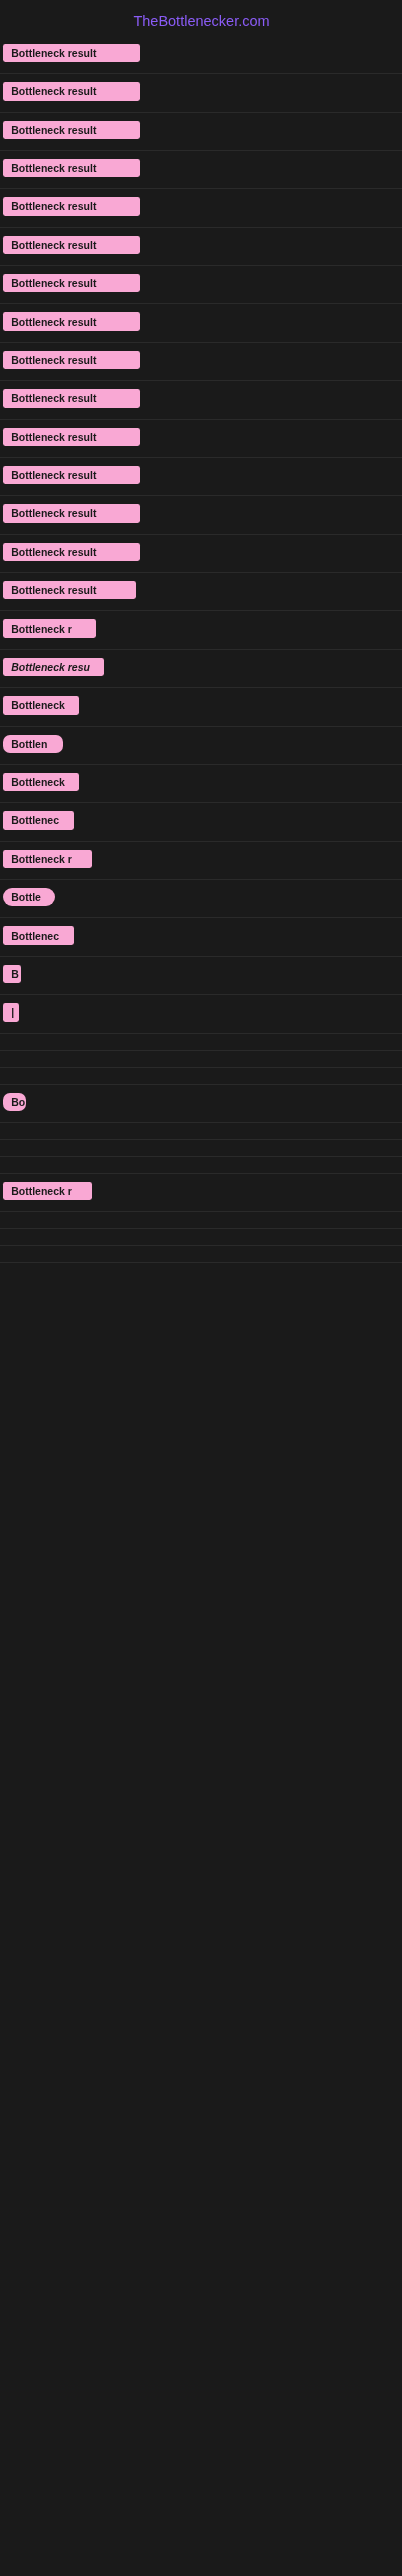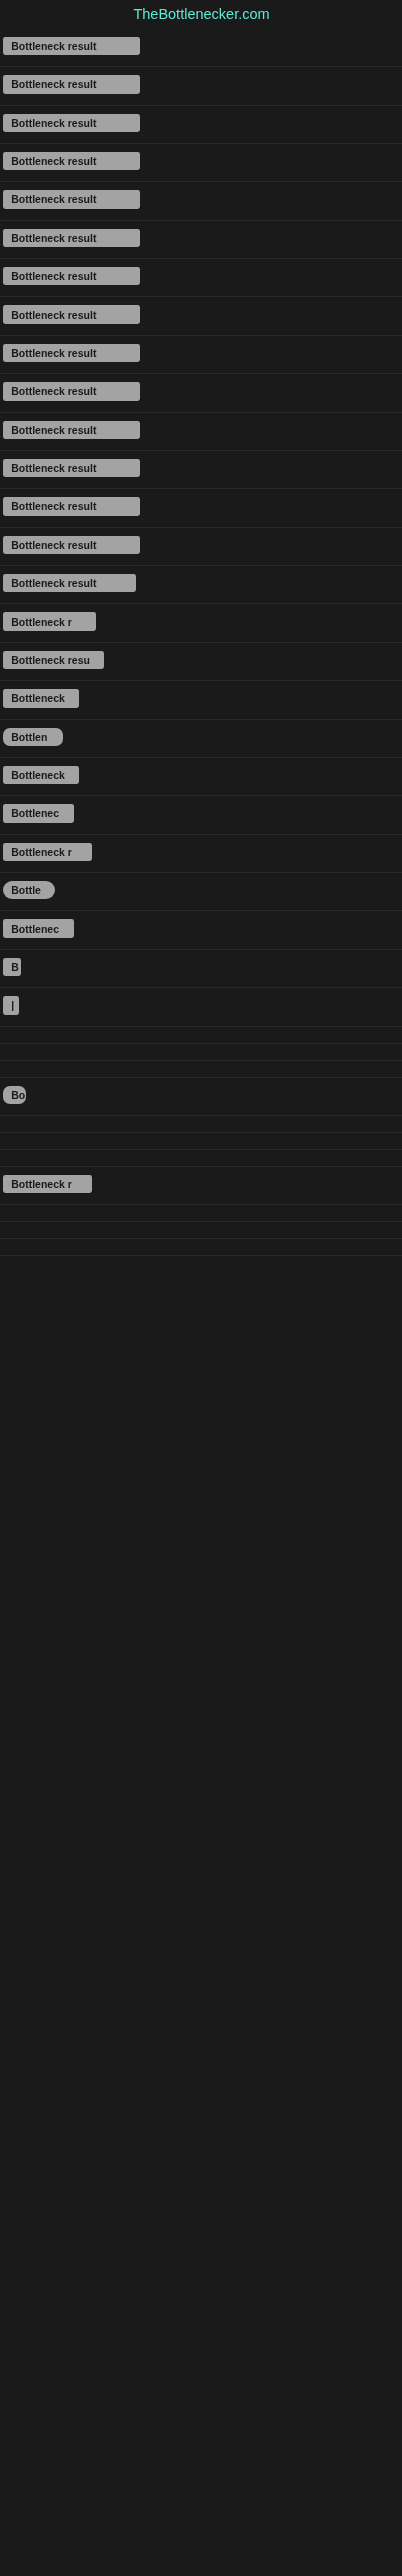--- a/index.html
+++ b/index.html
@@ -11,29 +11,30 @@
     body {
       width: 403px;
       min-height: 2576px;
       background-color: #1a1a1a;
       font-family: Arial, sans-serif;
       position: relative;
     }
 
     .site-title {
       text-align: center;
-      color: #5eead4;
+      color: #8b5cf6;
       font-size: 14.5px;
       padding: 6.4px 0;
       font-weight: normal;
+      margin-top: 7px;
     }
 
     .bottleneck-badge {
       display: inline-block;
-      background-color: #a3a3a3;
+      background-color: #f9a8d4;
       color: #1a1a1a;
       font-size: 10.5px;
       font-weight: bold;
       padding: 3.2px 8px;
       border-radius: 2.4px;
       white-space: nowrap;
       overflow: hidden;
     }
 
     .result-row {
@@ -57,21 +58,21 @@
       <div class="result-row"><span class="bottleneck-badge" style="max-width: 137px; width: 137px;">Bottleneck result</span></div>
       <div class="result-row"><span class="bottleneck-badge" style="max-width: 137px; width: 137px;">Bottleneck result</span></div>
       <div class="result-row"><span class="bottleneck-badge" style="max-width: 137px; width: 137px;">Bottleneck result</span></div>
       <div class="result-row"><span class="bottleneck-badge" style="max-width: 137px; width: 137px;">Bottleneck result</span></div>
       <div class="result-row"><span class="bottleneck-badge" style="max-width: 137px; width: 137px;">Bottleneck result</span></div>
       <div class="result-row"><span class="bottleneck-badge" style="max-width: 137px; width: 137px;">Bottleneck result</span></div>
       <div class="result-row"><span class="bottleneck-badge" style="max-width: 137px; width: 137px;">Bottleneck result</span></div>
       <div class="result-row"><span class="bottleneck-badge" style="max-width: 137px; width: 137px;">Bottleneck result</span></div>
       <div class="result-row"><span class="bottleneck-badge" style="max-width: 133px; width: 133px;">Bottleneck result</span></div>
       <div class="result-row"><span class="bottleneck-badge" style="max-width: 93px; width: 93px;">Bottleneck r</span></div>
-      <div class="result-row"><span class="bottleneck-badge" style="max-width: 105px; width: 101px;">Bottleneck resu</span></div>
+      <div class="result-row"><span class="bottleneck-badge" style="max-width: 105px; width: 101px; font-style: italic;">Bottleneck resu</span></div>
       <div class="result-row"><span class="bottleneck-badge" style="max-width: 76px; width: 76px;">Bottleneck</span></div>
       <div class="result-row"><span class="bottleneck-badge" style="max-width: 60px; width: 60px; border-radius: 7px;">Bottlen</span></div>
       <div class="result-row"><span class="bottleneck-badge" style="max-width: 76px; width: 76px;">Bottleneck</span></div>
       <div class="result-row"><span class="bottleneck-badge" style="max-width: 71px; width: 71px;">Bottlenec</span></div>
       <div class="result-row"><span class="bottleneck-badge" style="max-width: 89px; width: 89px;">Bottleneck r</span></div>
       <div class="result-row"><span class="bottleneck-badge" style="max-width: 52px; width: 52px; border-radius: 9px;">Bottle</span></div>
       <div class="result-row"><span class="bottleneck-badge" style="max-width: 71px; width: 71px;">Bottlenec</span></div>
       <div class="result-row"><span class="bottleneck-badge" style="max-width: 17.7px; width: 17.7px;">B</span></div>
       <div class="result-row"><span class="bottleneck-badge" style="max-width: 8px; width: 8px;">|</span></div>
       <div class="result-row"></div>

